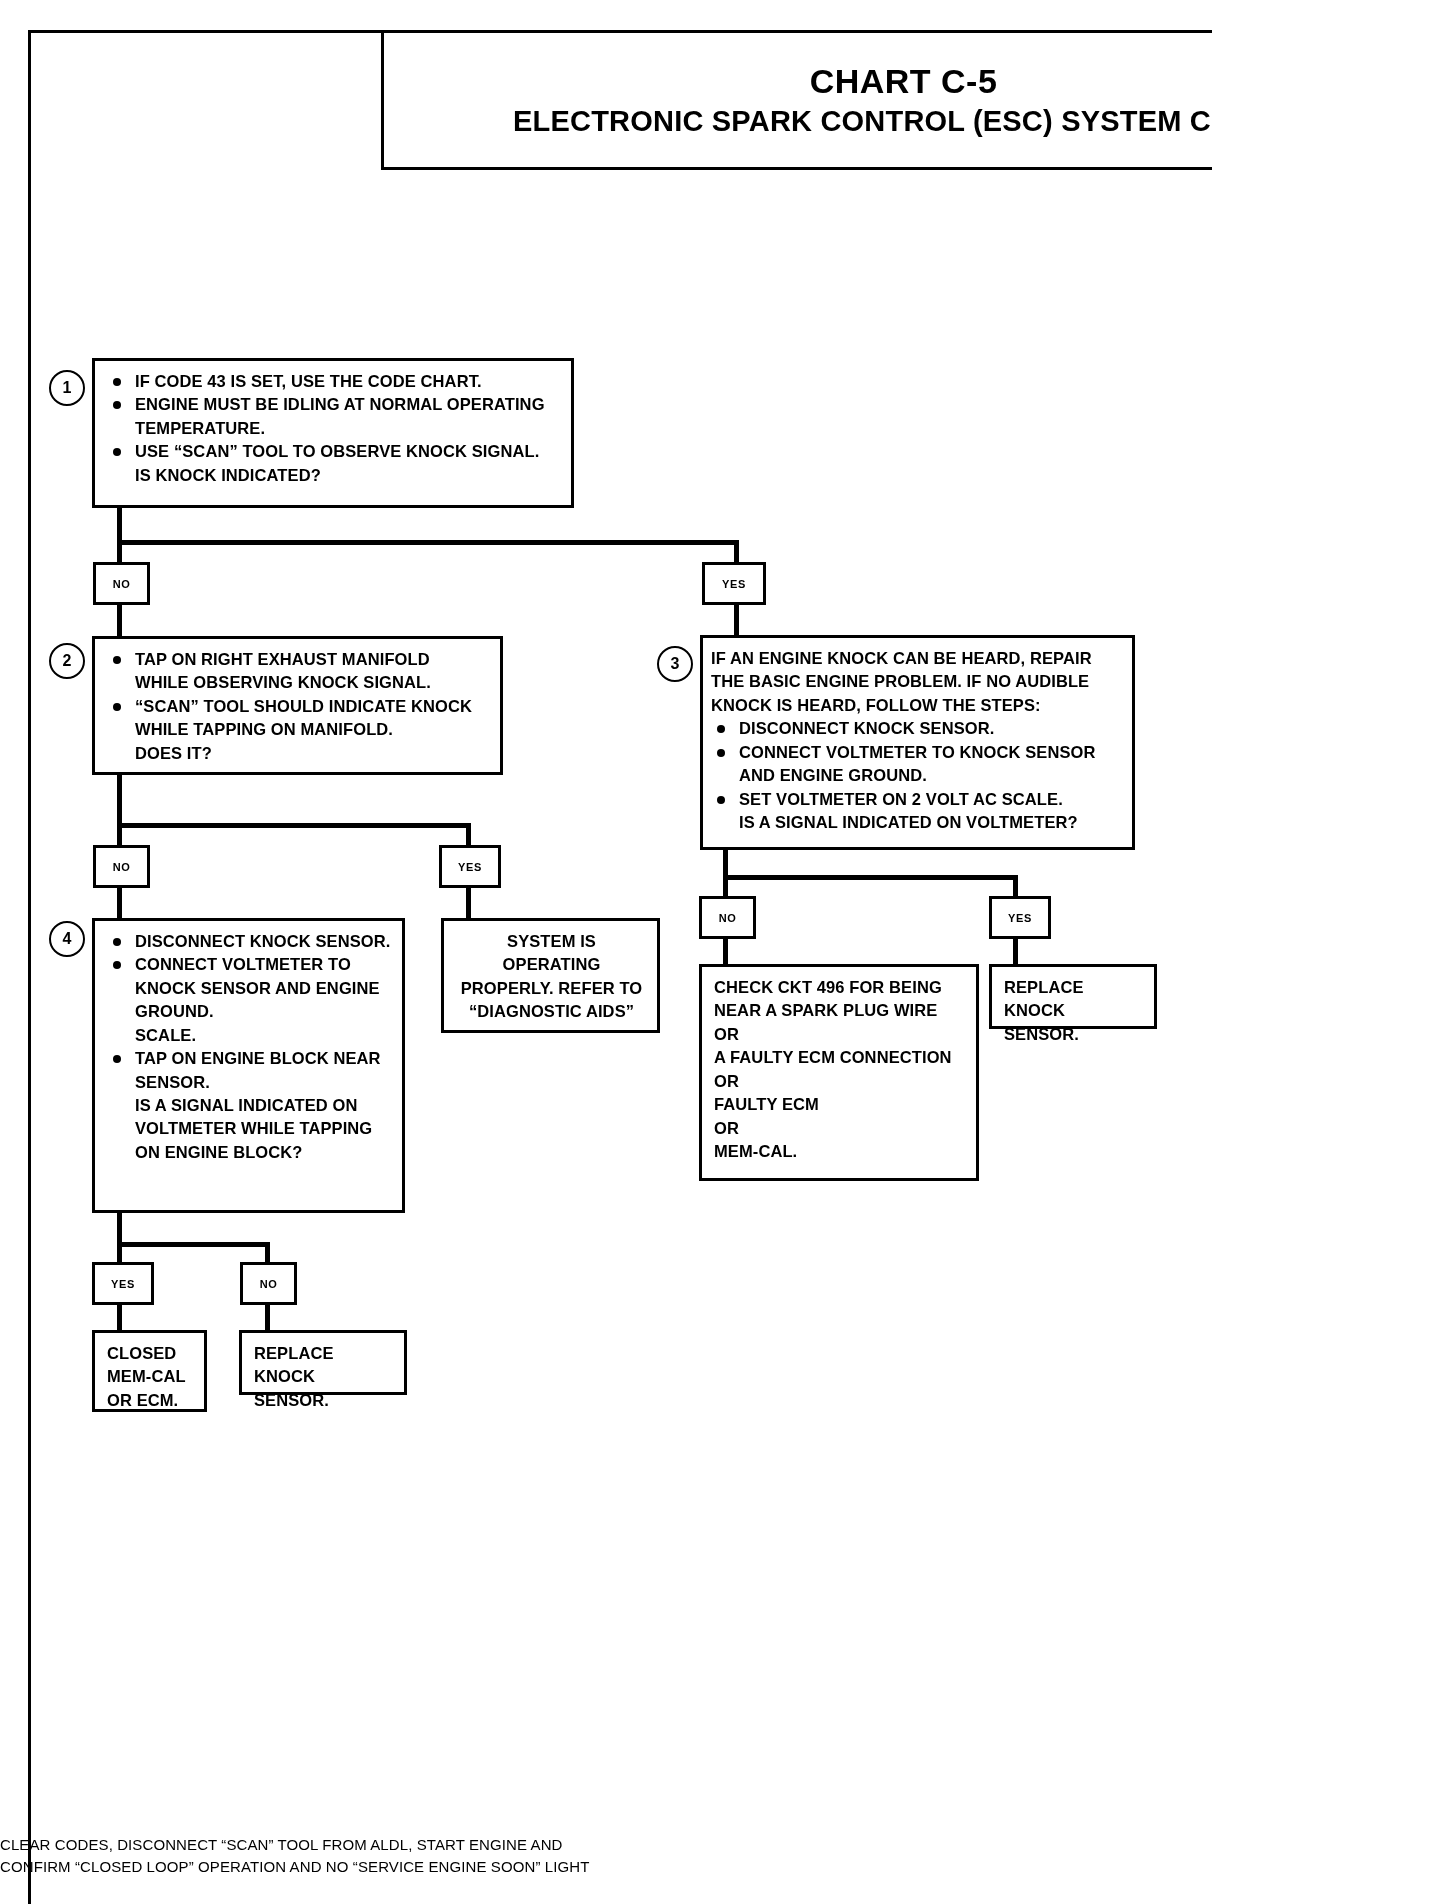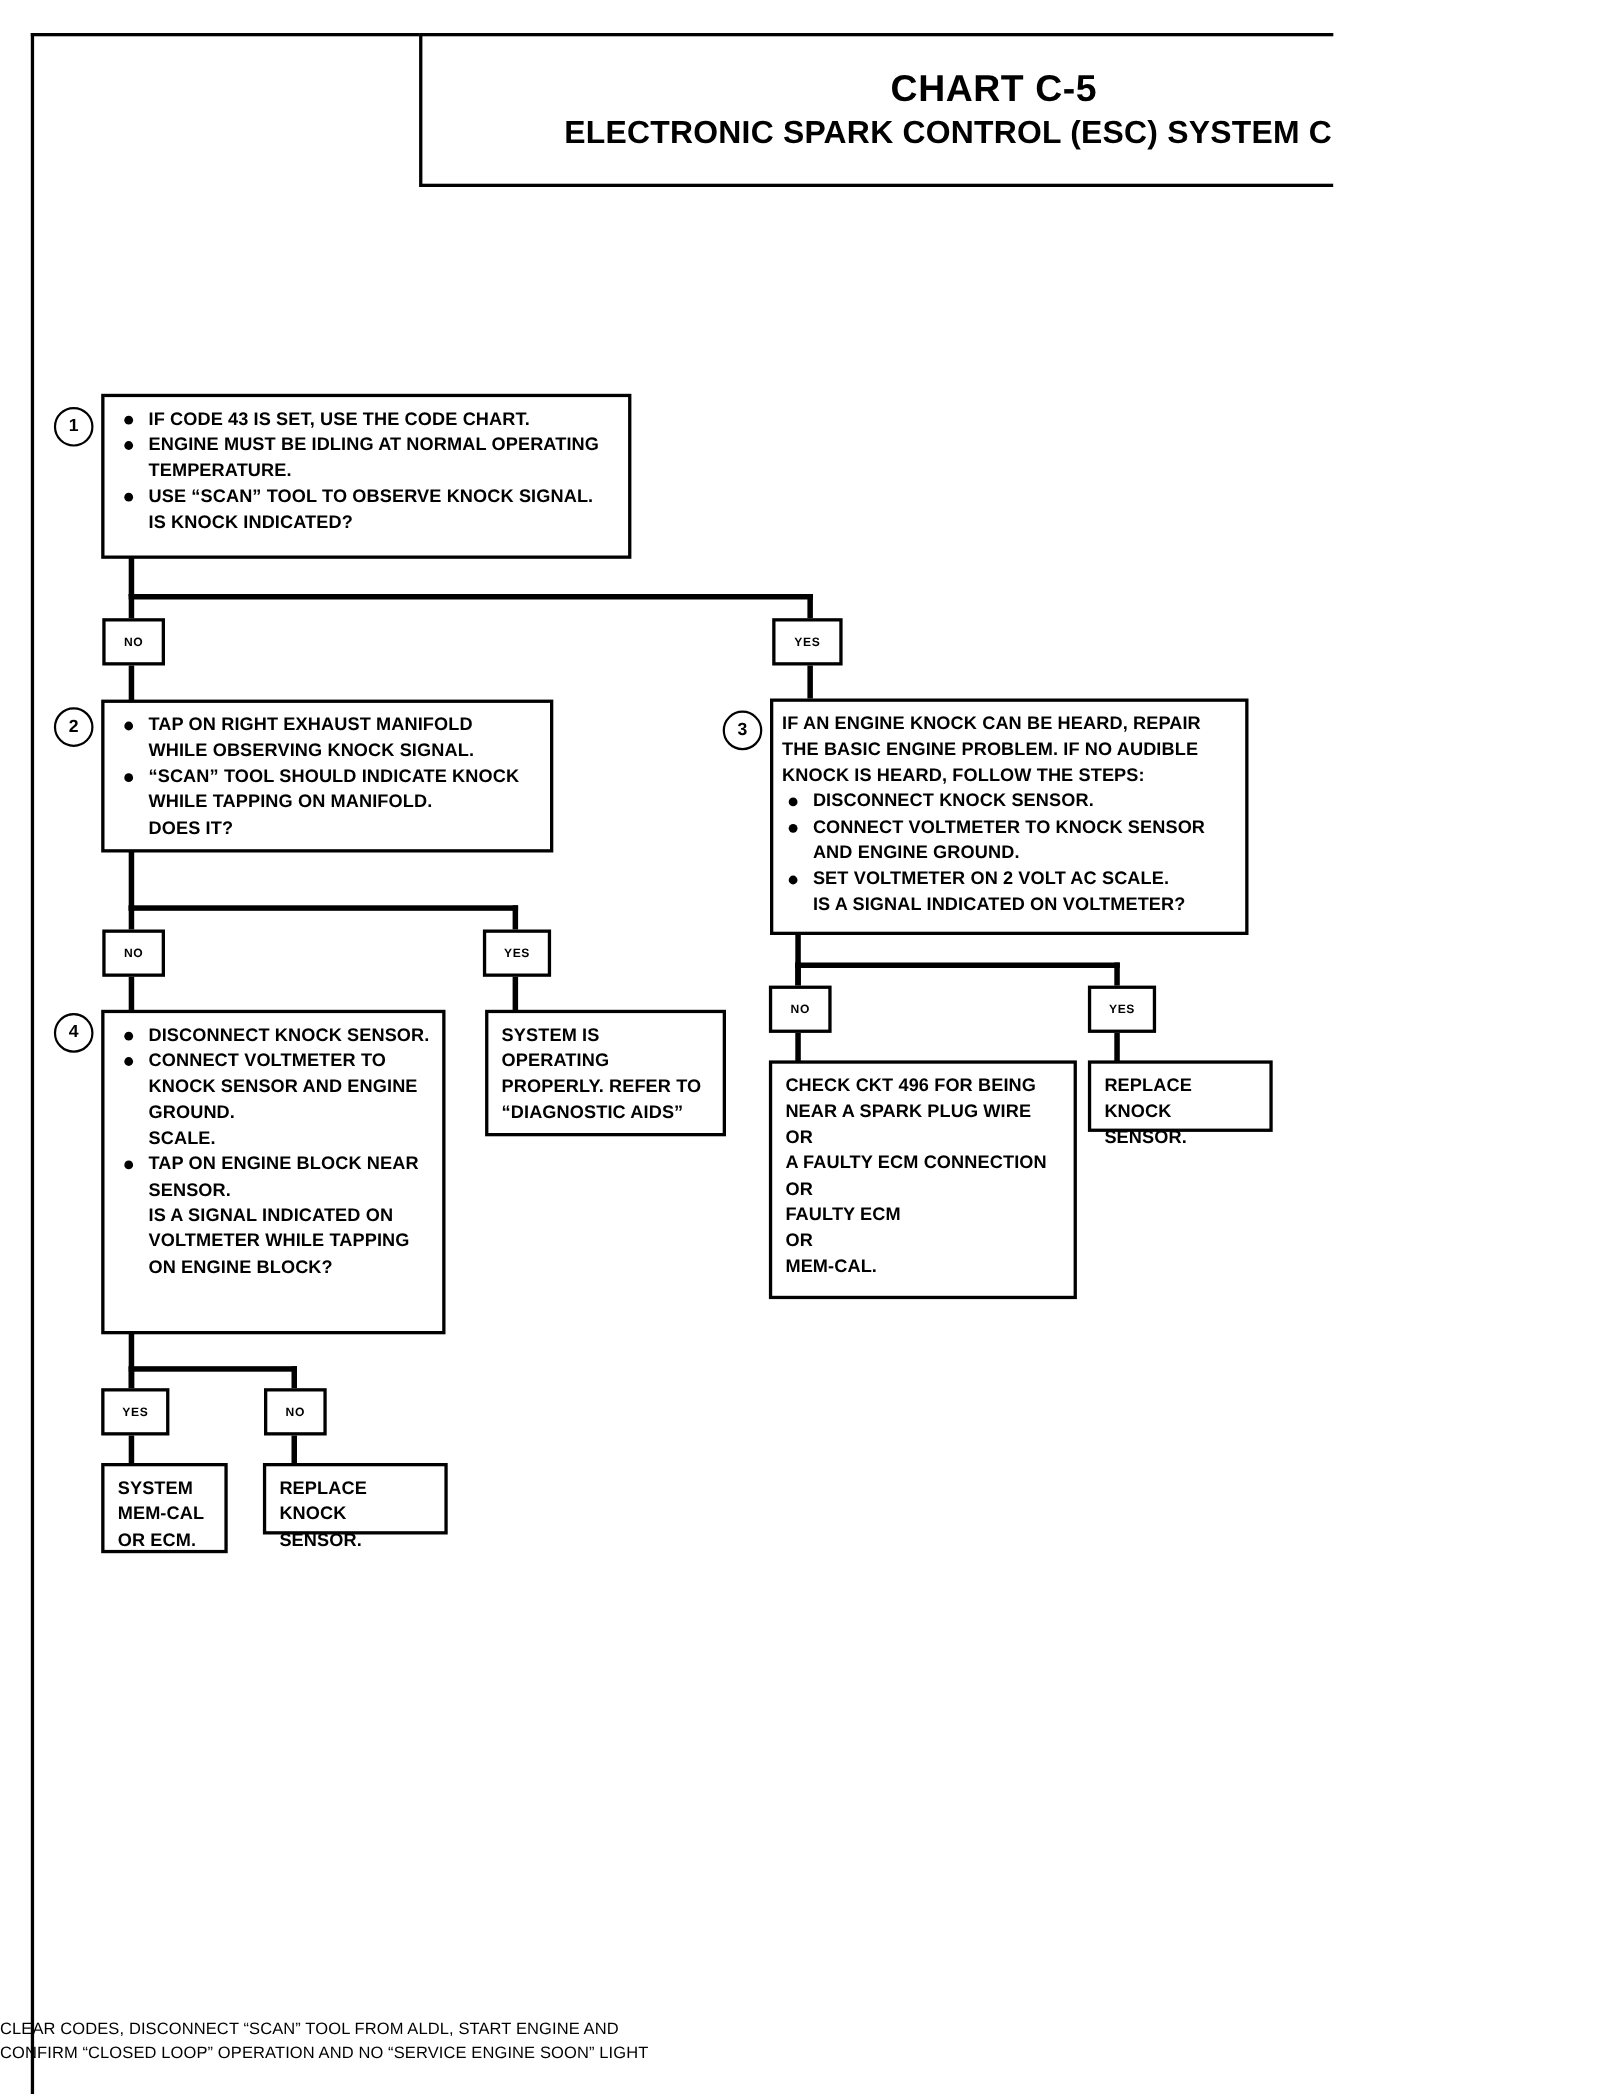--- a/index.html
+++ b/index.html
@@ -245,21 +245,21 @@
       <li>CONNECT VOLTMETER TO KNOCK SENSOR</li>
       <li class="nobullet">AND ENGINE GROUND.</li>
       <li>SET VOLTMETER ON 2 VOLT AC SCALE.</li>
       <li class="nobullet">IS A SIGNAL INDICATED ON VOLTMETER?</li>
     </ul>
   </div>
 
   <div class="yn" style="left:699px; top:876px; width:57px; height:43px;">NO</div>
   <div class="yn" style="left:989px; top:876px; width:62px; height:43px;">YES</div>
 
-  <div class="node" style="left:441px; top:898px; width:219px; height:115px;">
+  <div class="node" style="left:441px; top:898px; width:219px; height:115px;text-align:center;">
     <div class="plain-line">SYSTEM IS OPERATING</div>
     <div class="plain-line">PROPERLY.  REFER TO</div>
     <div class="plain-line">“DIAGNOSTIC AIDS”</div>
   </div>
 
   <div class="node" style="left:699px; top:944px; width:280px; height:217px;">
     <div class="plain-line">CHECK CKT 496 FOR BEING</div>
     <div class="plain-line">NEAR A SPARK PLUG WIRE</div>
     <div class="plain-line">OR</div>
     <div class="plain-line">A FAULTY ECM CONNECTION</div>
@@ -287,21 +287,21 @@
       <li class="nobullet">IS A SIGNAL INDICATED ON</li>
       <li class="nobullet">VOLTMETER WHILE TAPPING</li>
       <li class="nobullet">ON ENGINE BLOCK?</li>
     </ul>
   </div>
 
   <div class="yn" style="left:92px; top:1242px; width:62px; height:43px;">YES</div>
   <div class="yn" style="left:240px; top:1242px; width:57px; height:43px;">NO</div>
 
   <div class="node" style="left:92px; top:1310px; width:115px; height:82px;">
-    <div class="plain-line">SYSTEM</div>
+    <div class="plain-line">CLOSED</div>
     <div class="plain-line">MEM-CAL</div>
     <div class="plain-line">OR ECM.</div>
   </div>
 
   <div class="node" style="left:239px; top:1310px; width:168px; height:65px;">
     <div class="plain-line">REPLACE KNOCK</div>
     <div class="plain-line">SENSOR.</div>
   </div>
 
   <div class="footer" style="top:1814px;">

